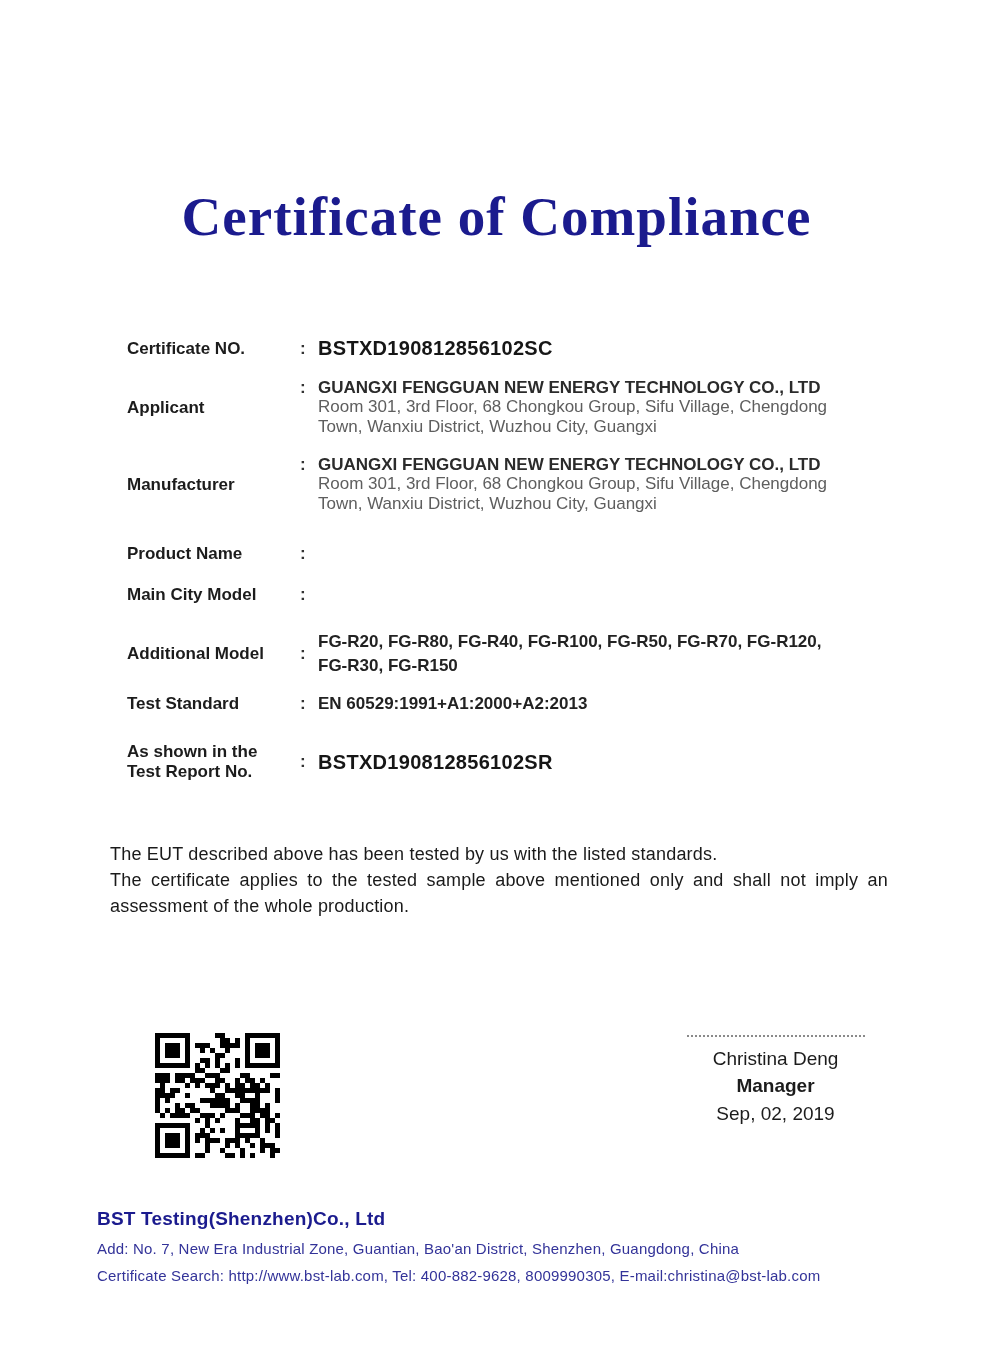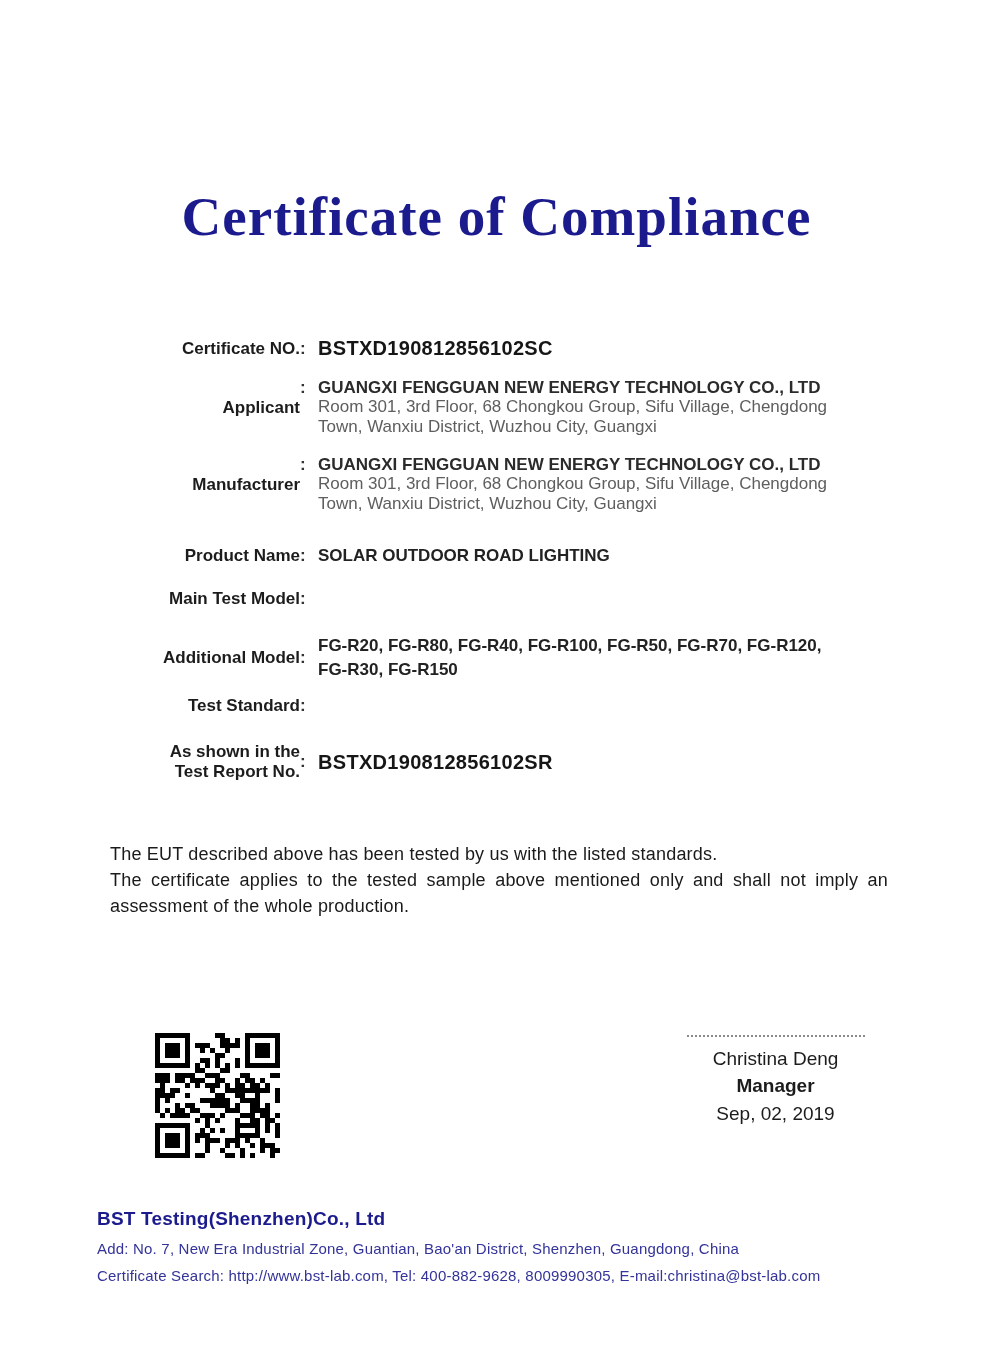--- a/index.html
+++ b/index.html
@@ -18,21 +18,21 @@
     font-size: 55px;
     letter-spacing: 1px;
     color: #1b1b8e;
   }
   .info { margin: 89px 100px 0 127px; }
   .info-row {
     display: grid;
     grid-template-columns: 173px 18px 1fr;
     align-items: center;
   }
-  .info-row .label { font-weight: bold; font-size: 17px; color: #1c1c1c; line-height: 20px; text-align: right; }
+  .info-row .label { font-weight: bold; font-size: 17px; color: #1c1c1c; line-height: 20px; }
   .info-row .colon { font-weight: bold; font-size: 17px; color: #333; }
   .colon-top { align-self: start; line-height: 19px; }
   .value-big { font-weight: bold; font-size: 20px; letter-spacing: 0.3px; color: #161616; }
   .value-bold { font-weight: bold; font-size: 17px; color: #222222; line-height: 24px; }
   .company-line { font-weight: bold; font-size: 17px; color: #2b2b2b; line-height: 19px; }
   .addr-line { font-weight: normal; font-size: 17px; color: #5e5e5e; line-height: 20px; }
   .row-cert { margin-top: 0; }
   .row-applicant { margin-top: 18px; }
   .row-manufacturer { margin-top: 18px; }
   .row-product { margin-top: 30px; }
@@ -96,40 +96,40 @@
     <div>
       <div class="company-line">GUANGXI FENGGUAN NEW ENERGY TECHNOLOGY CO., LTD</div>
       <div class="addr-line">Room 301, 3rd Floor, 68 Chongkou Group, Sifu Village, Chengdong</div>
       <div class="addr-line">Town, Wanxiu District, Wuzhou City, Guangxi</div>
     </div>
   </div>
 
   <div class="info-row row-product">
     <div class="label">Product Name</div>
     <div class="colon">:</div>
-    <div class="value-bold">SOLAR OUTDOOR ROAD LIGHTING</div>
   </div>
 
   <div class="info-row row-mainmodel">
-    <div class="label">Main Test Model</div>
+    <div class="label">Main City Model</div>
     <div class="colon">:</div>
   </div>
 
   <div class="info-row row-addmodel">
     <div class="label">Additional Model</div>
     <div class="colon">:</div>
     <div>
       <div class="value-bold">FG-R20, FG-R80, FG-R40, FG-R100, FG-R50, FG-R70, FG-R120,</div>
       <div class="value-bold">FG-R30, FG-R150</div>
     </div>
   </div>
 
   <div class="info-row row-standard">
     <div class="label">Test Standard</div>
     <div class="colon">:</div>
+    <div class="value-bold">EN 60529:1991+A1:2000+A2:2013</div>
   </div>
 
   <div class="info-row row-report">
     <div>
       <div class="label">As shown in the</div>
       <div class="label">Test Report No.</div>
     </div>
     <div class="colon">:</div>
     <div class="value-big">BSTXD190812856102SR</div>
   </div>

